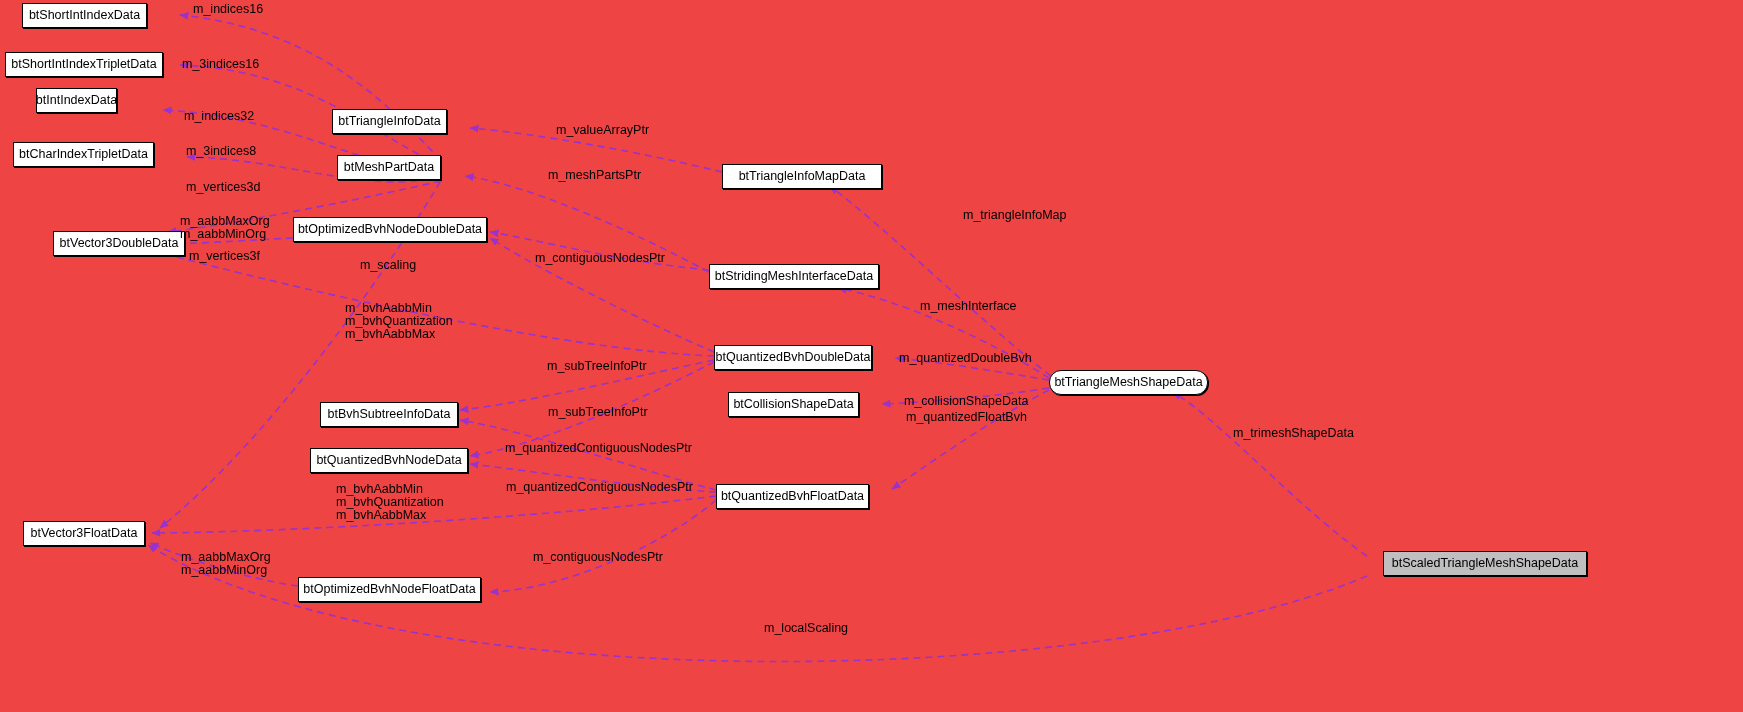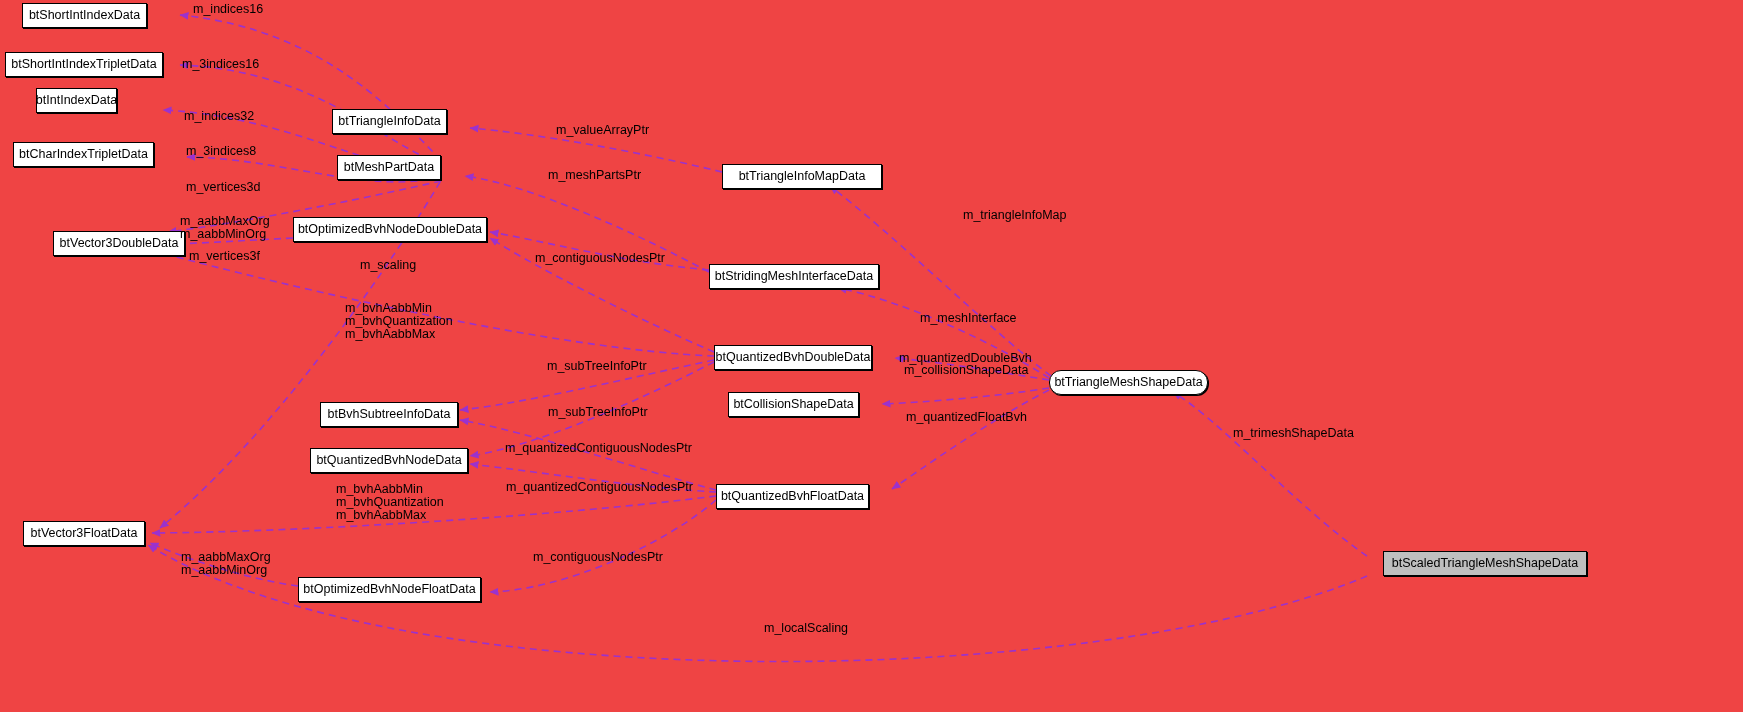--- a/index.html
+++ b/index.html
@@ -182,25 +182,25 @@
   <div class="edge-label" style="left:184px; top:110px;">m_indices32</div>
   <div class="edge-label" style="left:186px; top:145px;">m_3indices8</div>
   <div class="edge-label" style="left:556px; top:124px;">m_valueArrayPtr</div>
   <div class="edge-label" style="left:548px; top:169px;">m_meshPartsPtr</div>
   <div class="edge-label" style="left:186px; top:181px;">m_vertices3d</div>
   <div class="edge-label multi" style="left:180px; top:215px;">m_aabbMaxOrg<br>m_aabbMinOrg</div>
   <div class="edge-label" style="left:189px; top:250px;">m_vertices3f</div>
   <div class="edge-label" style="left:915px; top:209px;margin-left:48px;">m_triangleInfoMap</div>
   <div class="edge-label" style="left:535px; top:252px;">m_contiguousNodesPtr</div>
   <div class="edge-label" style="left:360px; top:259px;">m_scaling</div>
-  <div class="edge-label" style="left:920px; top:312px;">m_meshInterface</div>
+  <div class="edge-label" style="left:920px; top:300px;">m_meshInterface</div>
   <div class="edge-label multi" style="left:345px; top:302px;">m_bvhAabbMin<br>m_bvhQuantization<br>m_bvhAabbMax</div>
   <div class="edge-label" style="left:899px; top:352px;">m_quantizedDoubleBvh</div>
   <div class="edge-label" style="left:547px; top:360px;">m_subTreeInfoPtr</div>
-  <div class="edge-label" style="left:904px; top:364px;">m_collisionShapeData</div>
+  <div class="edge-label" style="left:904px; top:395px;">m_collisionShapeData</div>
   <div class="edge-label" style="left:548px; top:406px;">m_subTreeInfoPtr</div>
   <div class="edge-label" style="left:906px; top:411px;">m_quantizedFloatBvh</div>
   <div class="edge-label" style="left:505px; top:442px;">m_quantizedContiguousNodesPtr</div>
   <div class="edge-label" style="left:1233px;top:427px;">m_trimeshShapeData</div>
   <div class="edge-label" style="left:506px; top:481px;">m_quantizedContiguousNodesPtr</div>
   <div class="edge-label multi" style="left:336px; top:483px;">m_bvhAabbMin<br>m_bvhQuantization<br>m_bvhAabbMax</div>
   <div class="edge-label" style="left:533px; top:551px;">m_contiguousNodesPtr</div>
   <div class="edge-label multi" style="left:181px; top:551px;">m_aabbMaxOrg<br>m_aabbMinOrg</div>
   <div class="edge-label" style="left:752px; top:622px;padding-left:12px;">m_localScaling</div>
 

